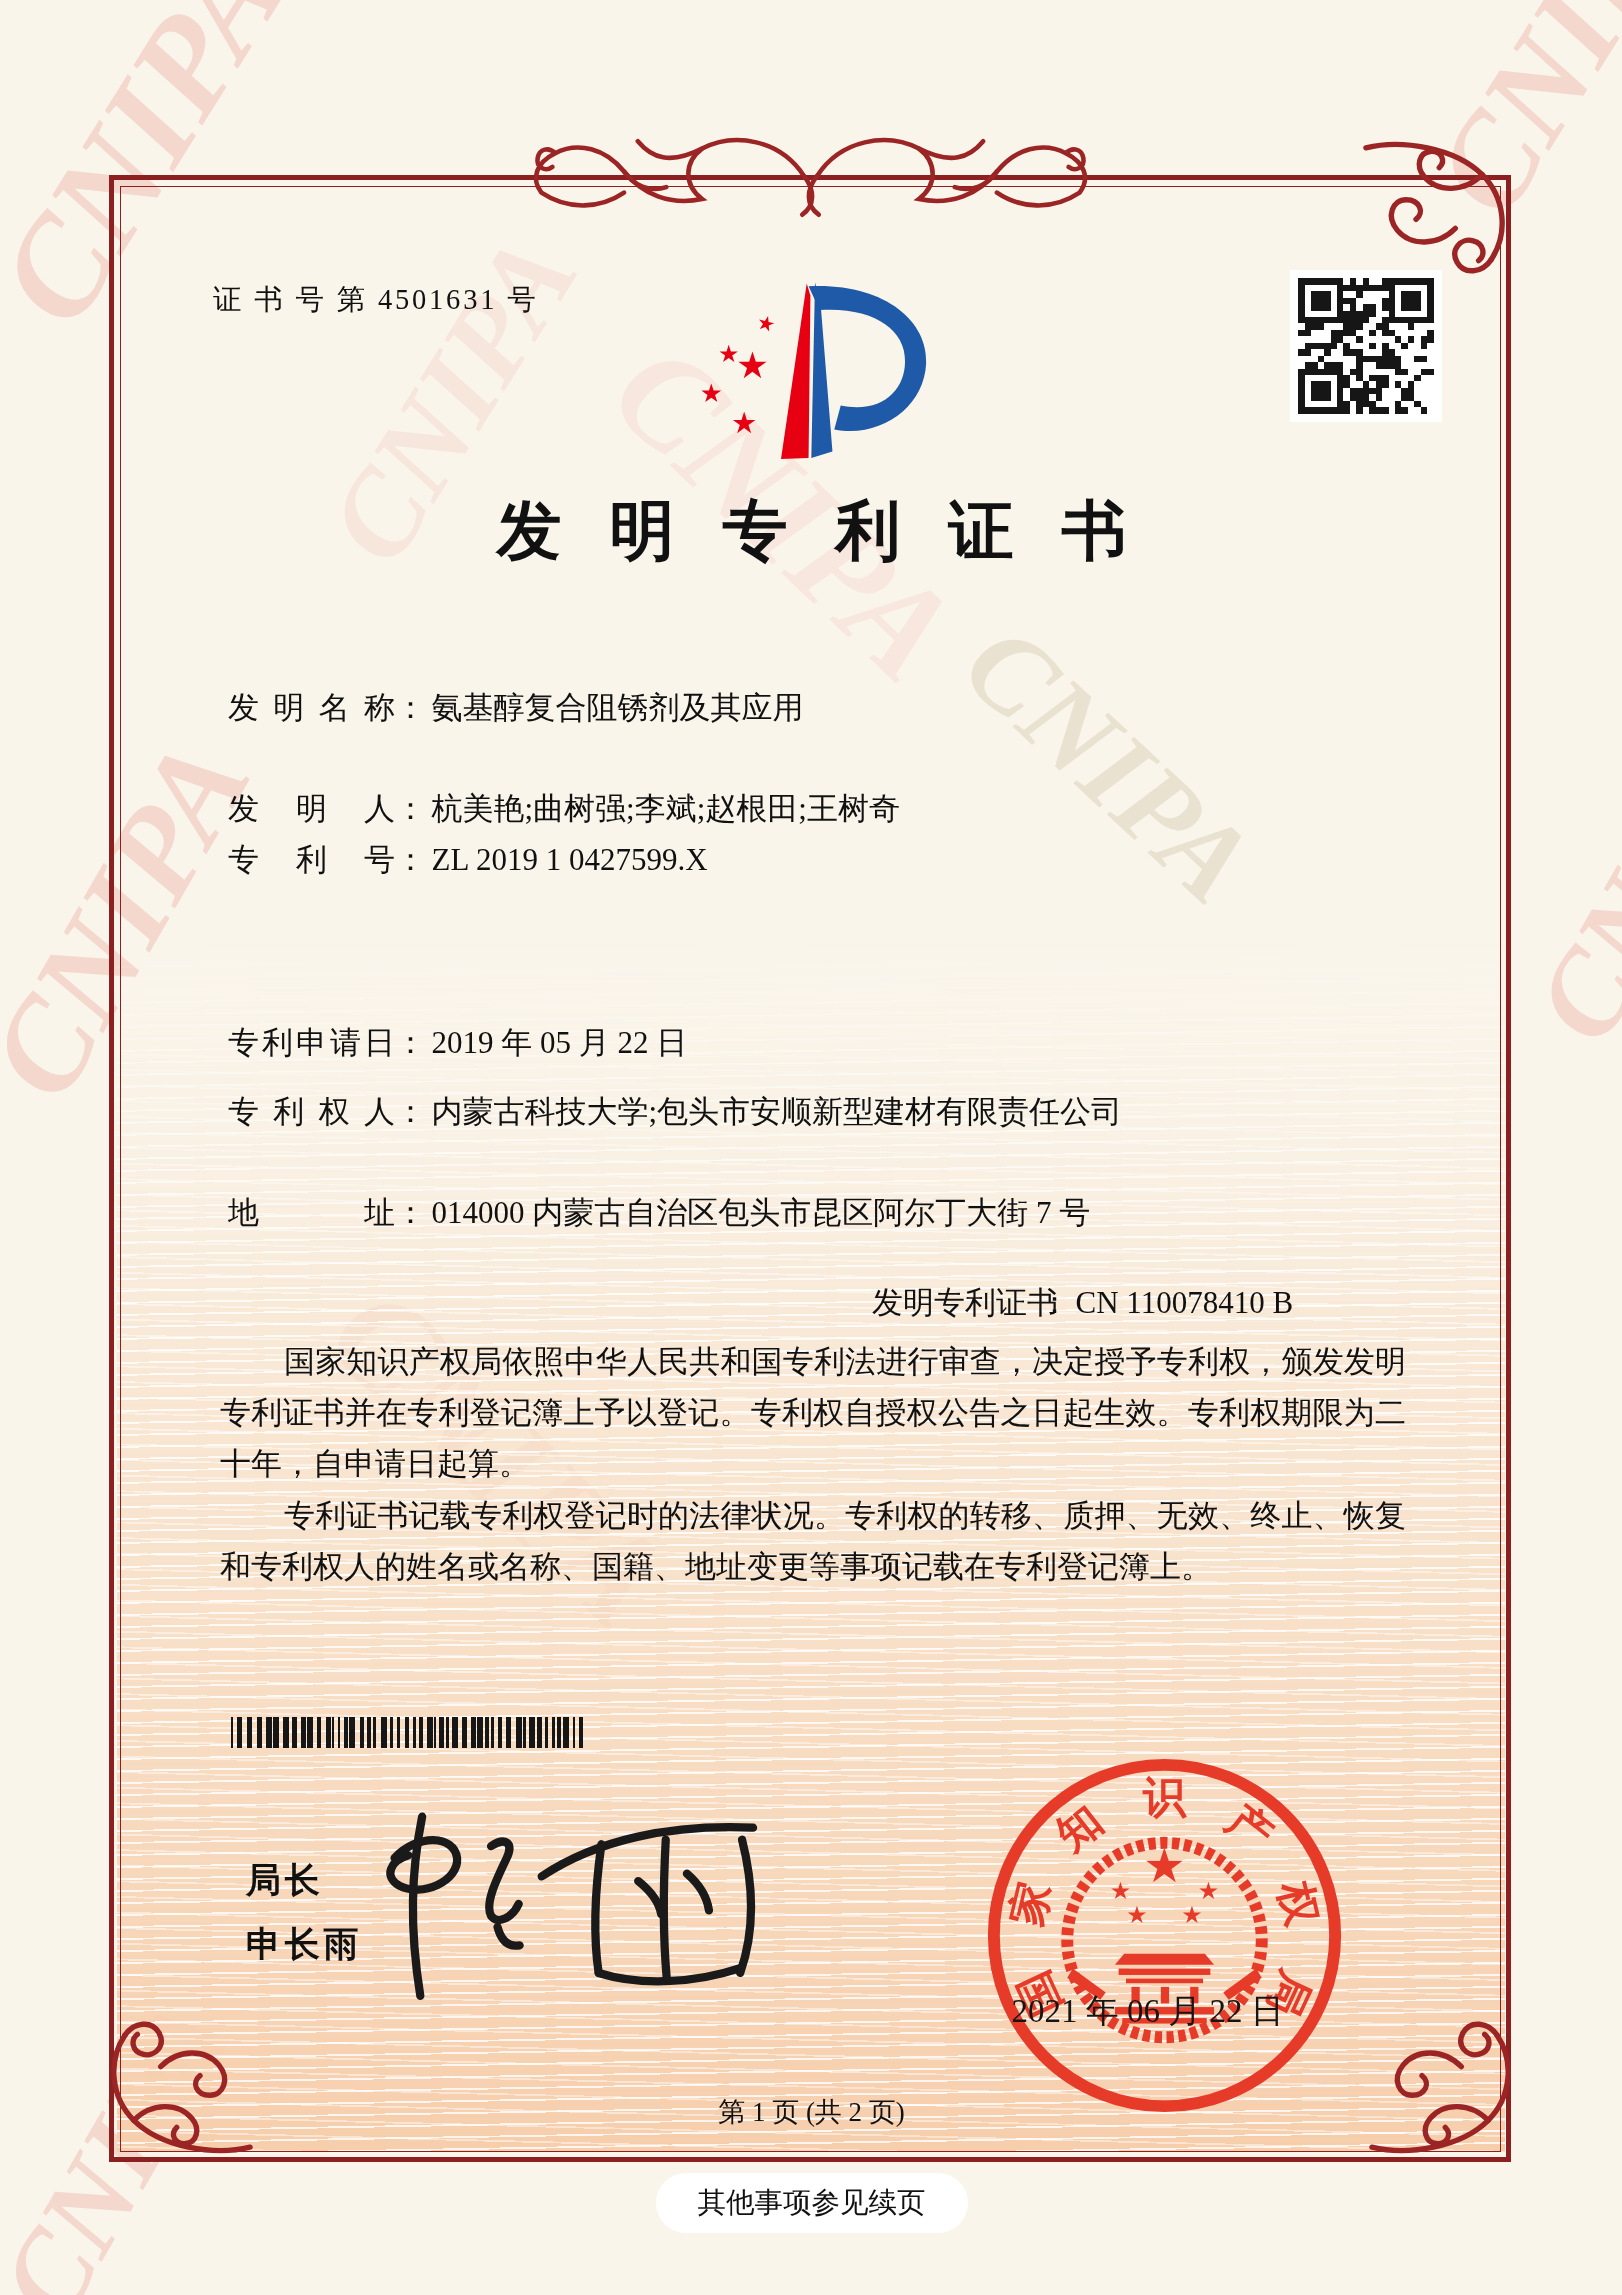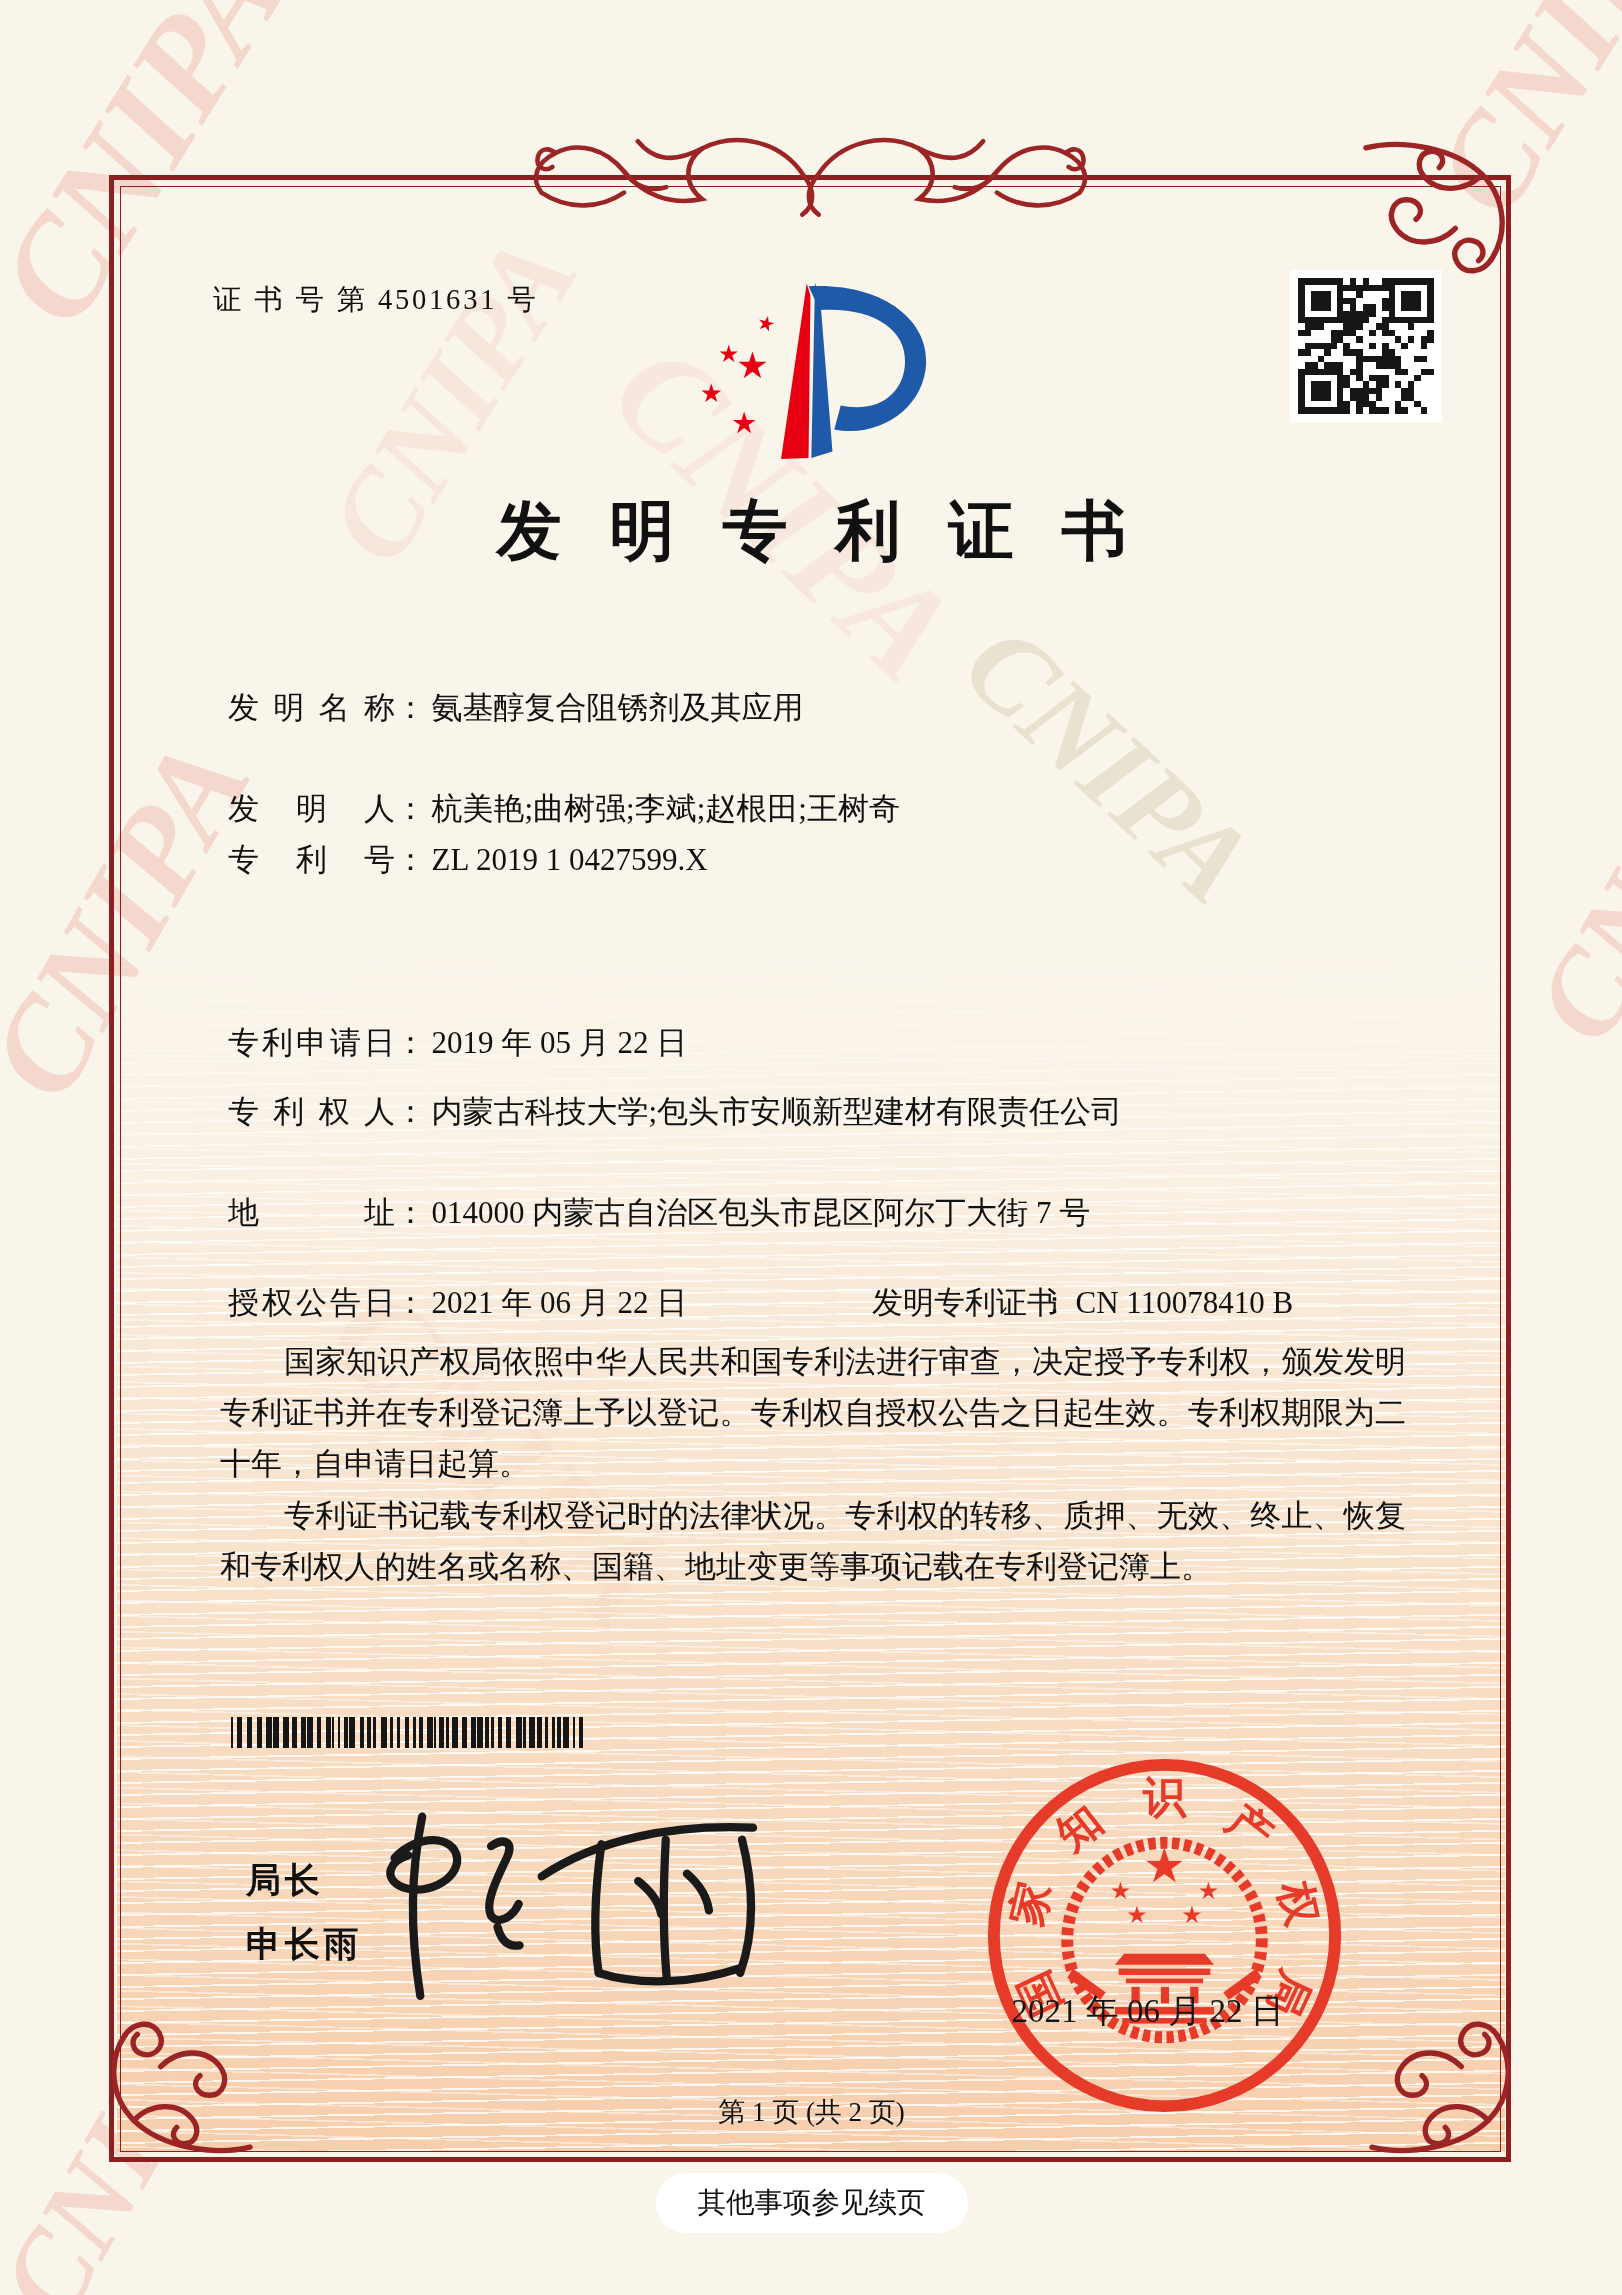--- a/index.html
+++ b/index.html
@@ -605,23 +605,20 @@
   <div class="row" style="top:990px;margin-top:32px;">
     <span class="lbl">专利申请日</span><span>：</span><span class="val">2019 年 05 月 22 日</span>
   </div>
   <div class="row" style="top:1091px;">
     <span class="lbl">专利权人</span><span>：</span><span class="val">内蒙古科技大学;包头市安顺新型建材有限责任公司</span>
   </div>
   <div class="row" style="top:1192px;">
     <span class="lbl">地址</span><span>：</span><span class="val">014000  内蒙古自治区包头市昆区阿尔丁大街 7 号</span>
   </div>
 
-  <div class="row" style="top:1282px;">
-    <span class="lbl">授权公告日</span><span>：</span><span class="val">2021 年 06 月 22 日</span>
-  </div>
   <div class="row row2" style="top:1282px;">
     <span class="lbl">发明专利证书</span><span>：</span><span class="val">CN 110078410 B</span>
   </div>
 
   <p class="para" style="top:1336px;margin:0;">国家知识产权局依照中华人民共和国专利法进行审查，决定授予专利权，颁发发明专利证书并在专利登记簿上予以登记。专利权自授权公告之日起生效。专利权期限为二十年，自申请日起算。</p>
   <p class="para" style="top:1490px;margin:0;">专利证书记载专利权登记时的法律状况。专利权的转移、质押、无效、终止、恢复和专利权人的姓名或名称、国籍、地址变更等事项记载在专利登记簿上。</p>
 
   <div class="barcode">
       <i style="left: 0px; width: 1.8px;"></i>
       <i style="left: 5.5px; width: 5.5px;"></i>

